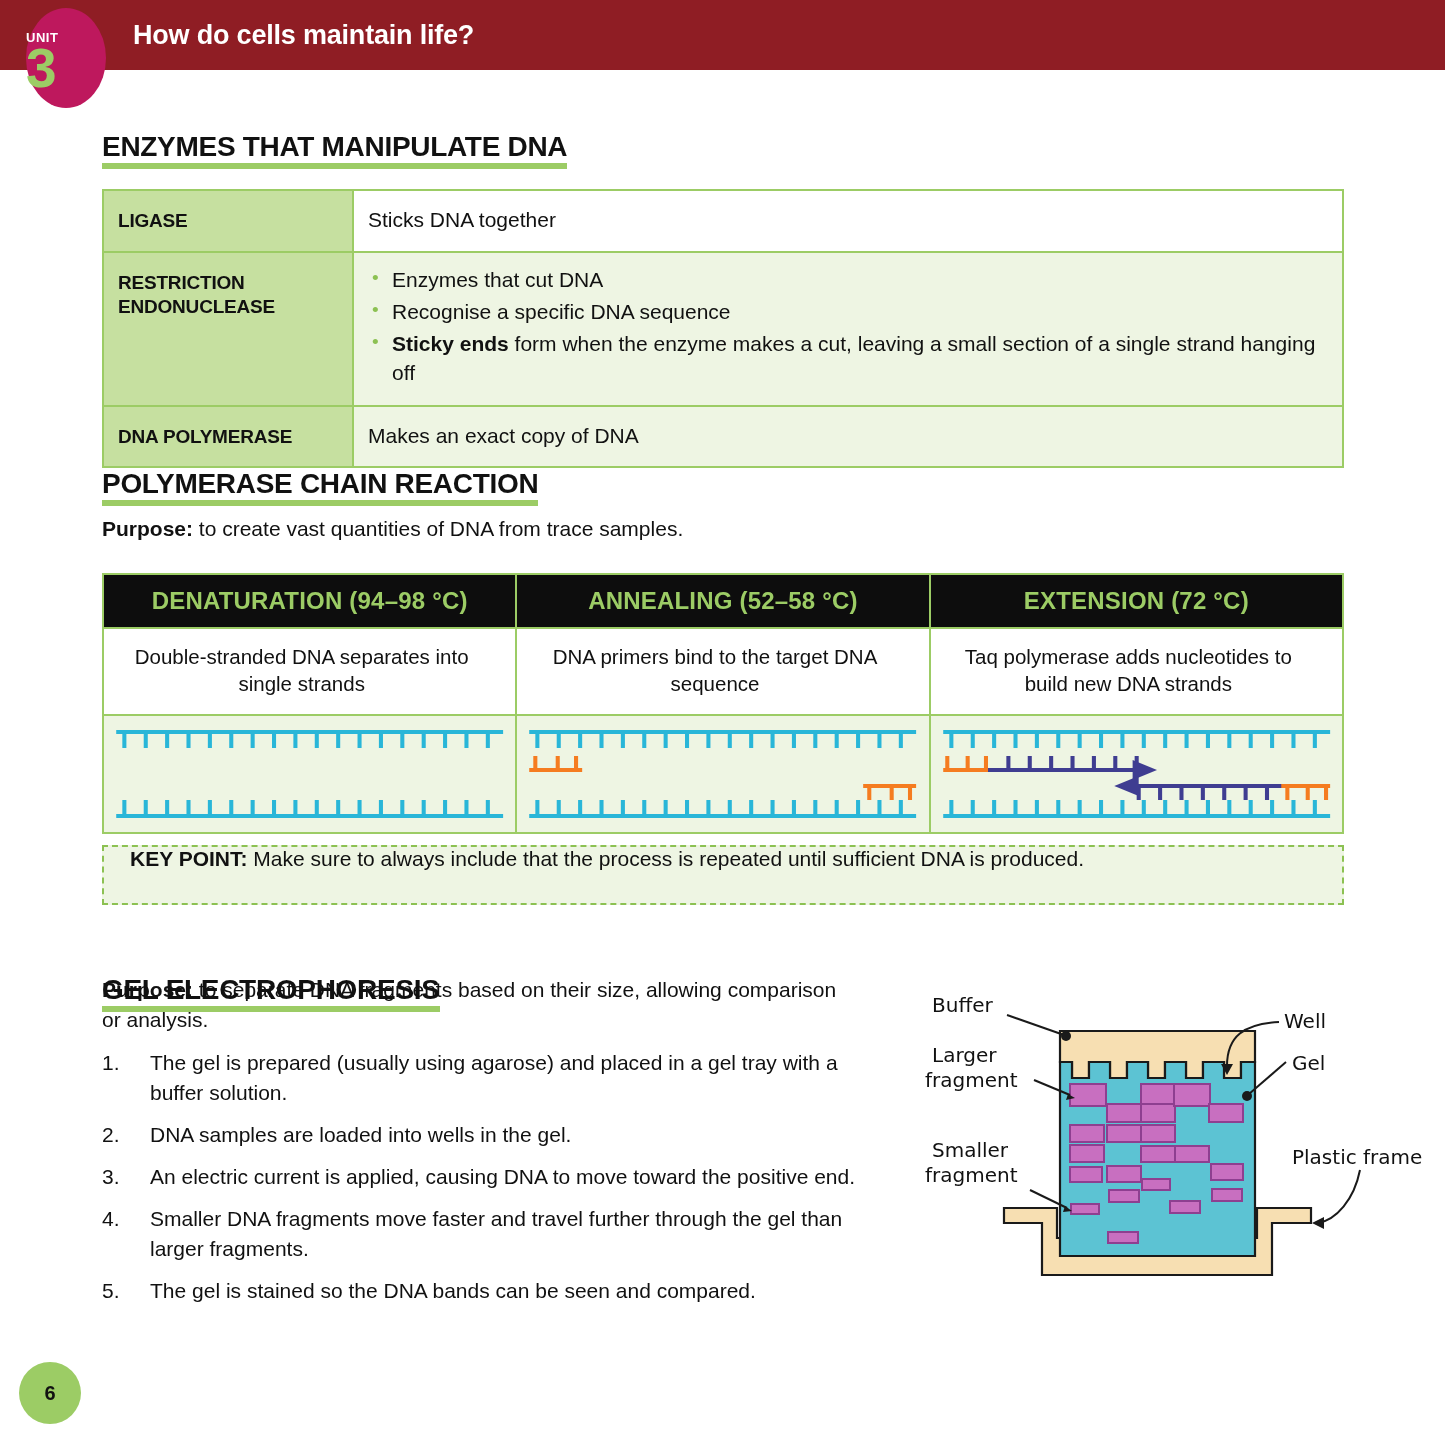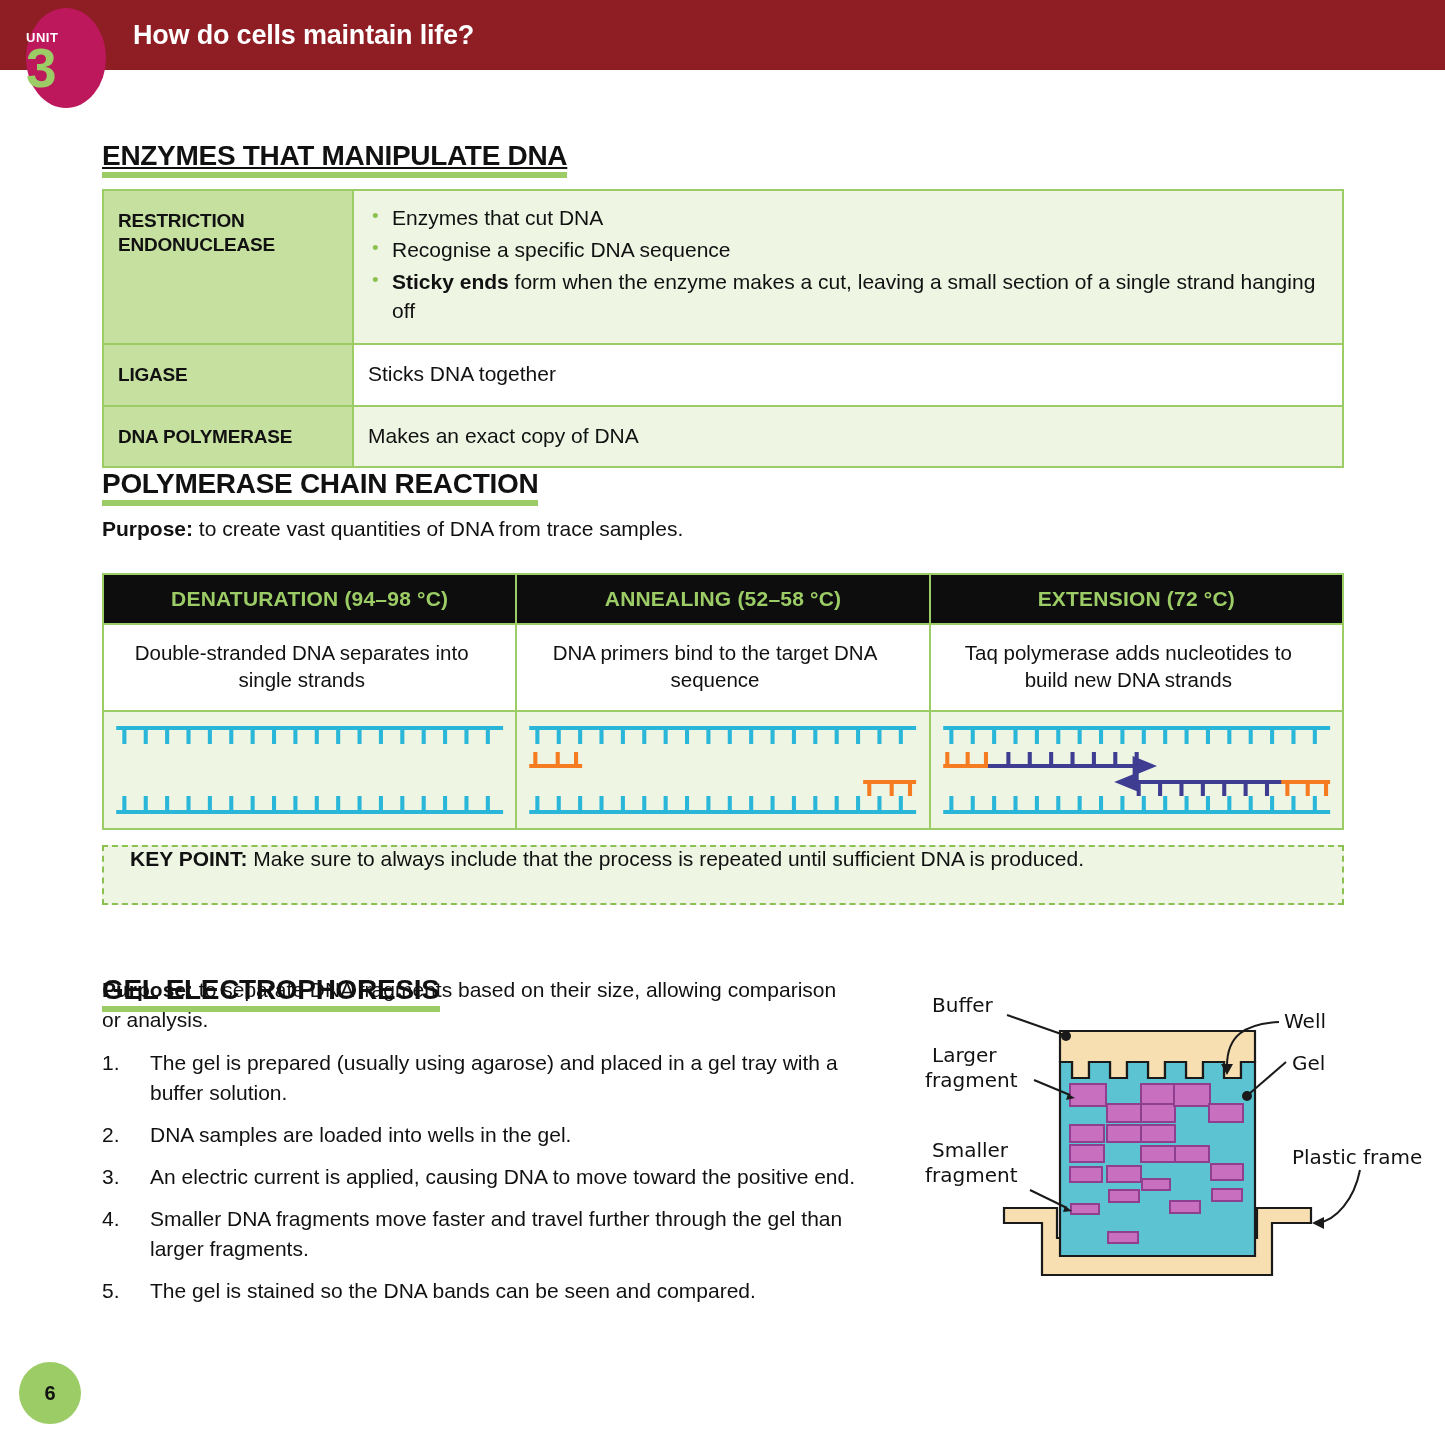--- a/index.html
+++ b/index.html
@@ -89,21 +89,21 @@
     position: absolute; left: 102px; top: 517px;
     font-size: 21px; color: #111;
   }
   .pcr-table {
     position: absolute; left: 102px; top: 573px;
     width: 1242px; border-collapse: collapse;
     table-layout: fixed;
   }
   .pcr-table th {
     background: #0d0d0d; color: #9ccc65;
-    font-size: 21px; font-weight: bold;
+    font-size: 24px; font-weight: bold;
     letter-spacing: 0.2px;
     padding: 12px 4px 12px 4px; text-align: center;
     border-left: 2px solid #9ccc65; border-right: 2px solid #9ccc65;
     border-top: 2px solid #9ccc65; border-bottom: 2px solid #9ccc65;
   }
   .pcr-table td.desc {
     background: #ffffff; color: #111;
     font-size: 20.5px; text-align: center; line-height: 1.33;
     padding: 14px 28px 16px 12px;
     border: 2px solid #9ccc65;
@@ -166,38 +166,38 @@
 
 <div class="page">
 
   <div class="header-band"></div>
   <div class="header-title">How do cells maintain life?</div>
   <div class="unit-badge">
     <span class="unit-word">UNIT</span>
     <span class="unit-num">3</span>
   </div>
 
-  <div class="sec-heading" style="left:102px; top:140px;text-decoration:underline;">ENZYMES THAT MANIPULATE DNA</div>
+  <div class="sec-heading" style="left:102px; top:131px;">ENZYMES THAT MANIPULATE DNA</div>
 
   <table class="enz-table">
     <tbody>
         <tr>
+      <td class="enz-label">LIGASE</td>
+      <td class="enz-body white">
+        <div class="enz-plain">Sticks DNA together</div>
+      </td>
+    </tr>
+    <tr>
       <td class="enz-label">RESTRICTION ENDONUCLEASE</td>
       <td class="enz-body">
         <ul>
           <li><span>Enzymes that cut DNA</span></li>
           <li><span>Recognise a specific DNA sequence</span></li>
           <li><b class="bold">Sticky ends</b><span> form when the enzyme makes a cut, leaving a small section of a single strand hanging off</span></li>
         </ul>
-      </td>
-    </tr>
-    <tr>
-      <td class="enz-label">LIGASE</td>
-      <td class="enz-body white">
-        <div class="enz-plain">Sticks DNA together</div>
       </td>
     </tr>
     <tr>
       <td class="enz-label">DNA POLYMERASE</td>
       <td class="enz-body">
         <div class="enz-plain">Makes an exact copy of DNA</div>
       </td>
     </tr>
   </tbody>
     </table>

